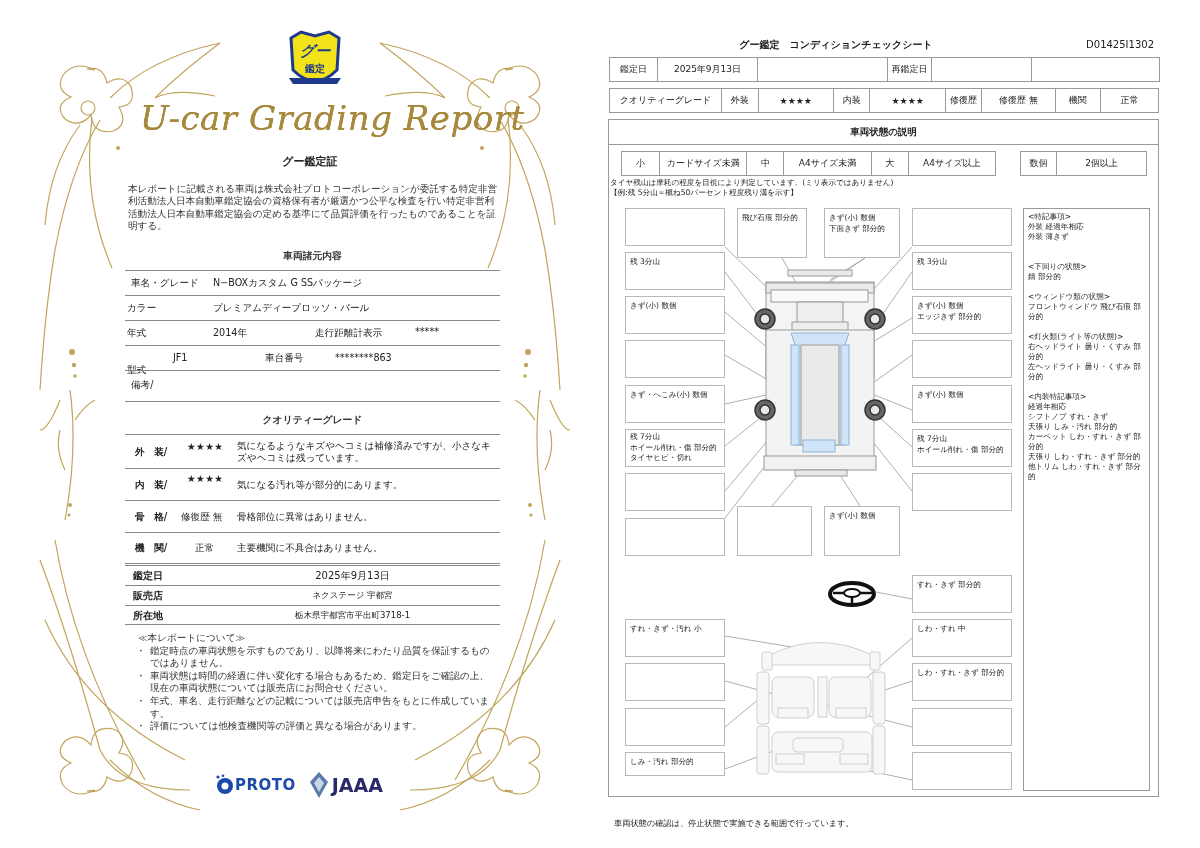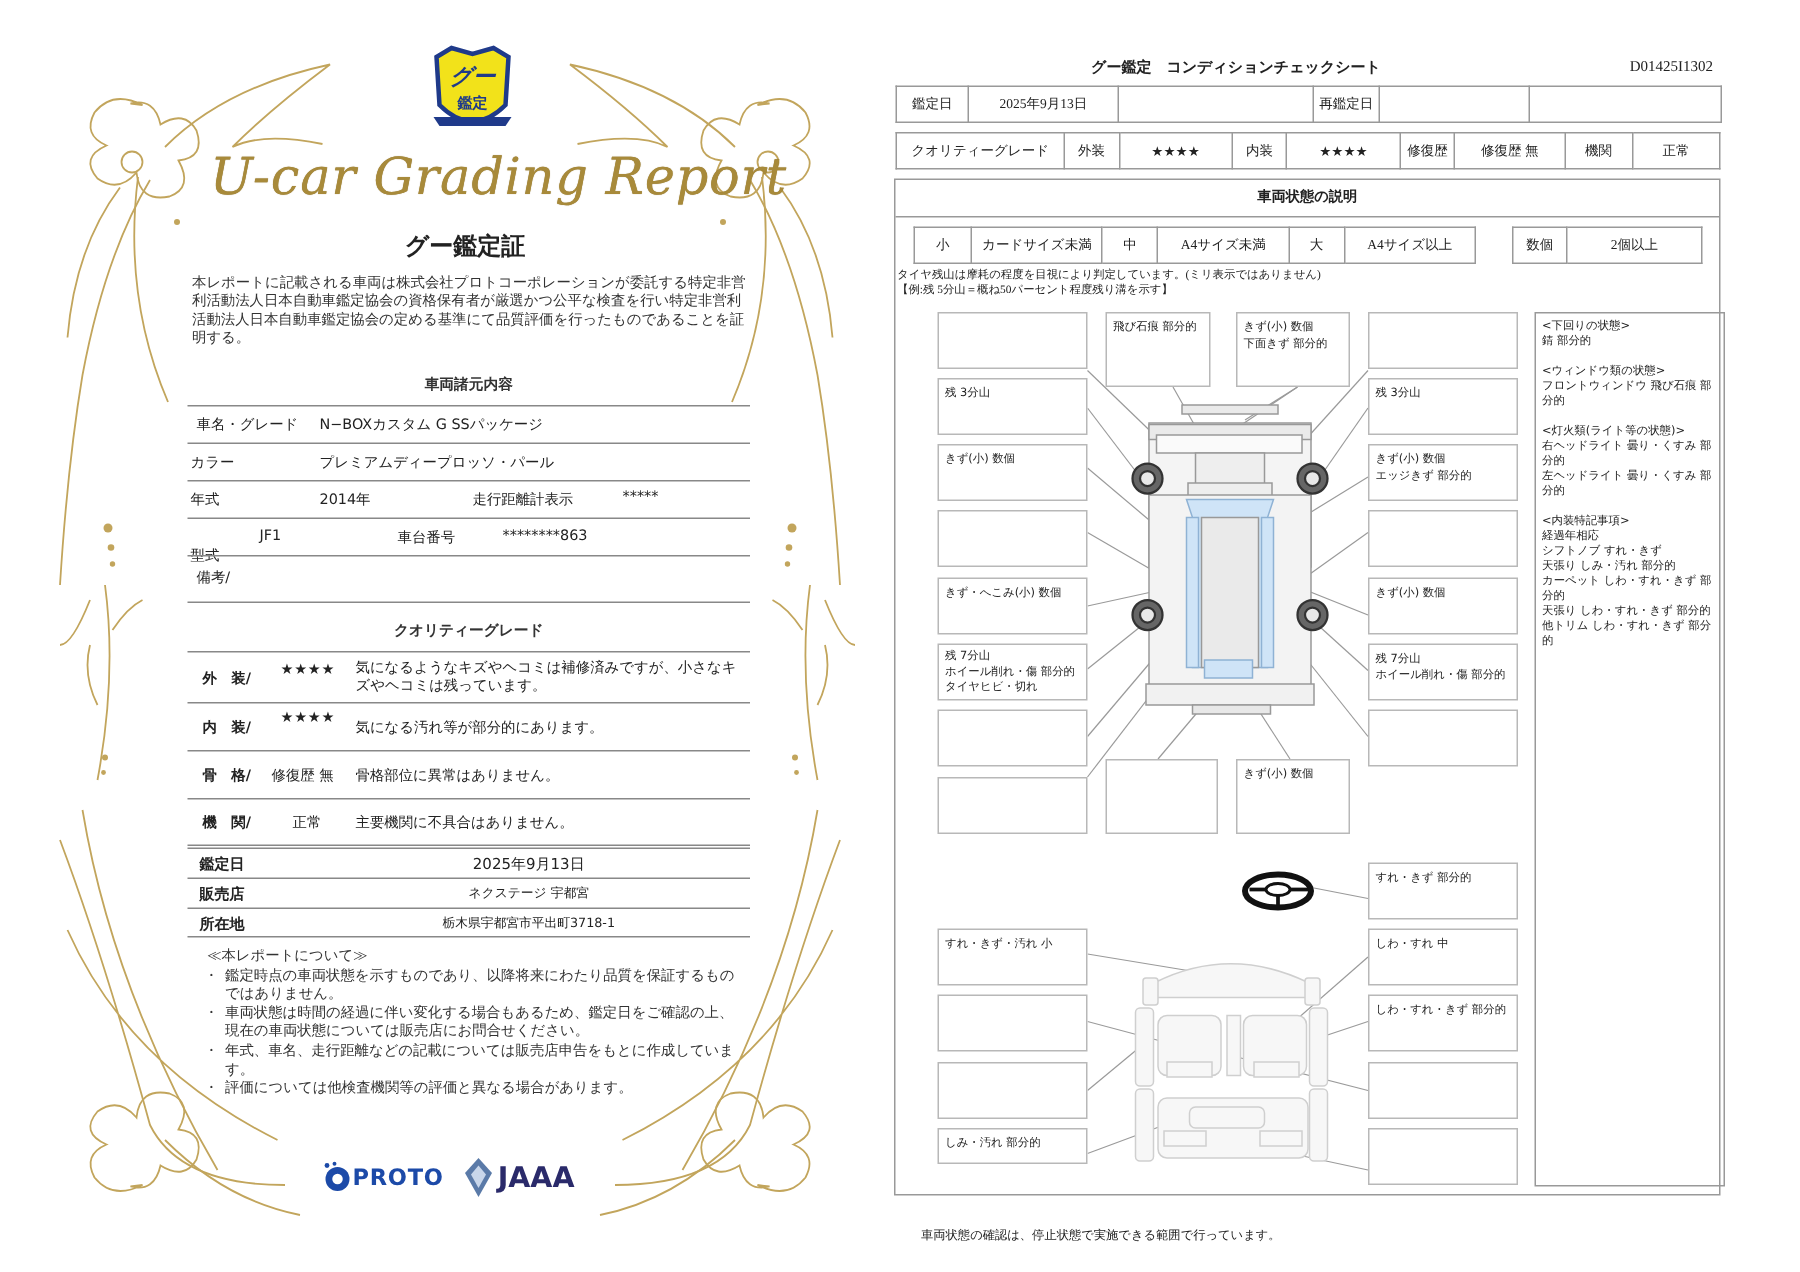--- a/index.html
+++ b/index.html
@@ -9,21 +9,21 @@
   
   .left-page { position: absolute; left: 0; top: 0; width: 600px; height: 848px; }
   .ornament { position: absolute; }
   .emblem { position: absolute; left: 287px; top: 30px; width: 56px; height: 64px; }
   .script-title {
     position: absolute; left: 140px; top: 98px; width: 340px; text-align: center;
     font-family: "DejaVu Serif", "Liberation Serif", serif; font-style: italic;
     font-size: 34px; color: #a88a3a; letter-spacing: 0.5px; white-space: nowrap;
     text-shadow: 0 0 0.5px #8a7030;
   }
-  .cert-title { position: absolute; left: 0; width: 620px; top: 154px; text-align: center; font-size: 16px; font-weight: bold; color: #222; }
+  .cert-title { position: absolute; left: 0; width: 620px; top: 154px; text-align: center; font-size: 11px; font-weight: bold; color: #222; }
   .cert-body {
     position: absolute; left: 128px; top: 183px; width: 372px;
     font-family: "DejaVu Serif", "Liberation Serif", serif; font-size: 9.6px; line-height: 12.4px; color: #333;
   }
   .sec-heading { position: absolute; left: 125px; width: 375px; text-align: center; font-size: 9.8px; font-weight: bold; color: #333; }
   .spec-table { position: absolute; left: 125px; width: 375px; }
   .row { position: relative; border-top: 1.5px solid #888; font-size: 9.6px; color: #222; }
   .row.last { border-bottom: 1.5px solid #888; }
   .row span { position: absolute; white-space: nowrap; }
   .grade-row { position: relative; border-top: 1.5px solid #888; font-size: 9.6px; }
@@ -34,21 +34,21 @@
   .sales-row .lbl { position: absolute; left: 8px; top: 3px; font-weight: bold; }
   .sales-row .val { position: absolute; left: 80px; right: 0; top: 3px; text-align: center; }
   .notes { position: absolute; left: 138px; top: 632px; width: 360px; font-family: "DejaVu Serif", "Liberation Serif", serif; font-size: 9.6px; line-height: 12.6px; color: #333; }
   .notes .item { position: relative; padding-left: 12px; }
   .notes .item:before { content: "・"; position: absolute; left: -2px; }
   .logos { position: absolute; left: 215px; top: 770px; height: 30px; display: flex; align-items: center; gap: 14px; }
   .proto { font-family: "DejaVu Sans", sans-serif; font-weight: bold; font-size: 15px; color: #1c4aa8; letter-spacing: 0.5px; display: flex; align-items: center; }
   .jaaa { font-family: "DejaVu Sans", sans-serif; font-weight: bold; font-size: 19px; color: #2a2a6a; display: flex; align-items: center; gap: 4px; }
 
   
-  .right-page { position: absolute; left: 584px; top: 0; width: 600px; height: 756px; font-size: 9px; color: #222; font-family: Liberation Serif, serif; }
+  .right-page { position: absolute; left: 596px; top: 0; width: 600px; height: 756px; font-size: 9px; color: #222; }
   .rp-title { position: absolute; left: 0; width: 480px; top: 38px; text-align: center; font-size: 10px; font-weight: bold; }
   .rp-docid { position: absolute; right: 42px; top: 39px; font-size: 10px; }
   .hdr-table { position: absolute; left: 13px; width: 550px; border-collapse: collapse; table-layout: fixed; }
   .hdr-table td { border: 1.5px solid #999; height: 24px; text-align: center; font-size: 9px; vertical-align: middle; }
   .panel { position: absolute; left: 12px; top: 119px; width: 551px; height: 678px; border: 1.5px solid #999; }
   .panel-title { height: 25px; border-bottom: 1.5px solid #999; text-align: center; line-height: 24px; font-size: 9.5px; font-weight: bold; }
   .size-table { position: absolute; border-collapse: collapse; table-layout: fixed; }
   .size-table td { border: 1.5px solid #999; height: 24px; text-align: center; font-size: 9px; }
   .tire-note { position: absolute; left: 14px; top: 178px; font-size: 7.6px; line-height: 10px; }
   .note-box { position: absolute; border: 1px solid #b8b8b8; background: #fff; font-size: 7.6px; line-height: 11px; padding: 3px 4px; white-space: nowrap; }
@@ -440,20 +440,26 @@
 <div class="note-box" style="left:912px;top:619px;width:100px;height:38px">しわ・すれ 中</div>
 <div class="note-box" style="left:625px;top:663px;width:100px;height:38px"></div>
 <div class="note-box" style="left:912px;top:663px;width:100px;height:38px">しわ・すれ・きず 部分的</div>
 <div class="note-box" style="left:625px;top:708px;width:100px;height:38px"></div>
 <div class="note-box" style="left:912px;top:708px;width:100px;height:38px"></div>
 <div class="note-box" style="left:625px;top:752px;width:100px;height:24px">しみ・汚れ 部分的</div>
 <div class="note-box" style="left:912px;top:752px;width:100px;height:38px"></div>
 
 <div class="remarks">
   <div class="grp">
+    <div>&lt;特記事項&gt;</div>
+    <div>外装 経過年相応</div>
+    <div>外装 薄きず</div>
+    <div style="height:10px"></div>
+  </div>
+  <div class="grp">
     <div>&lt;下回りの状態&gt;</div>
     <div>錆 部分的</div>
   </div>
   <div class="grp">
     <div>&lt;ウィンドウ類の状態&gt;</div>
     <div>フロントウィンドウ 飛び石痕 部分的</div>
   </div>
   <div class="grp">
     <div>&lt;灯火類(ライト等の状態)&gt;</div>
     <div>右ヘッドライト 曇り・くすみ 部分的</div>

